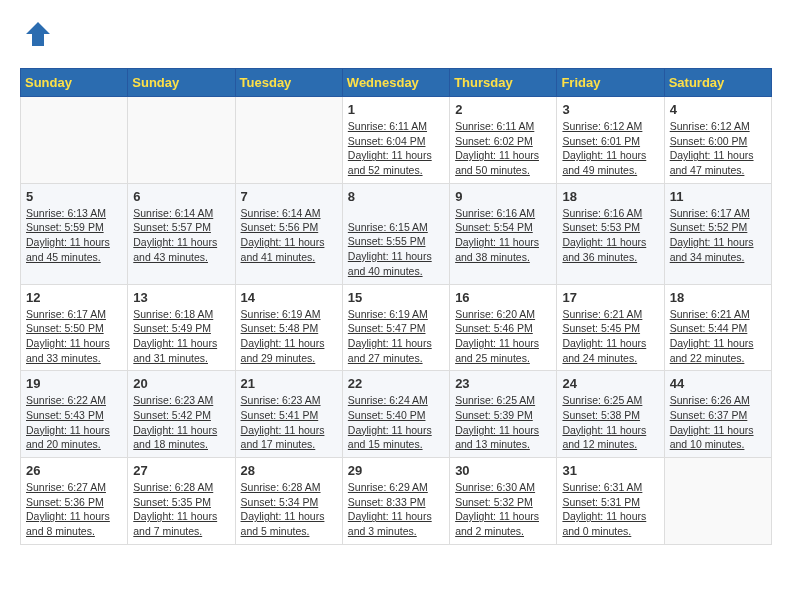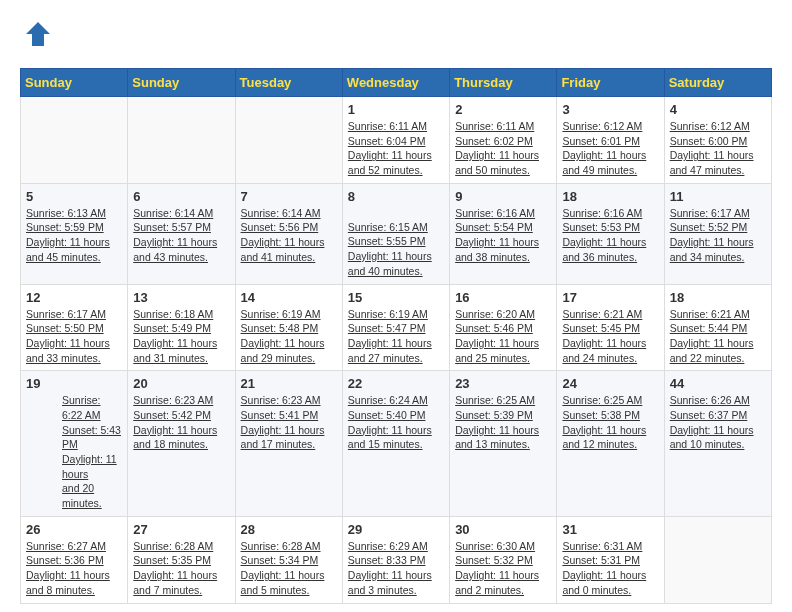--- a/index.html
+++ b/index.html
@@ -258,21 +258,21 @@
           <span class="day-number">18</span>
           <div class="day-detail" style="white-space: pre-line;">Sunrise: 6:21 AM
 Sunset: 5:44 PM
 Daylight: 11 hours
 and 22 minutes.</div>
         </td>
       </tr>
       <tr>
         <td>
           <span class="day-number">19</span>
-          <div class="day-detail" style="white-space: pre-line; margin-left: 36px;">Sunrise: 6:22 AM
+          <div class="day-detail" style="white-space: pre-line;">Sunrise: 6:22 AM
 Sunset: 5:43 PM
 Daylight: 11 hours
 and 20 minutes.</div>
         </td>
         <td>
           <span class="day-number">20</span>
           <div class="day-detail" style="white-space: pre-line;">Sunrise: 6:23 AM
 Sunset: 5:42 PM
 Daylight: 11 hours
 and 18 minutes.</div>

